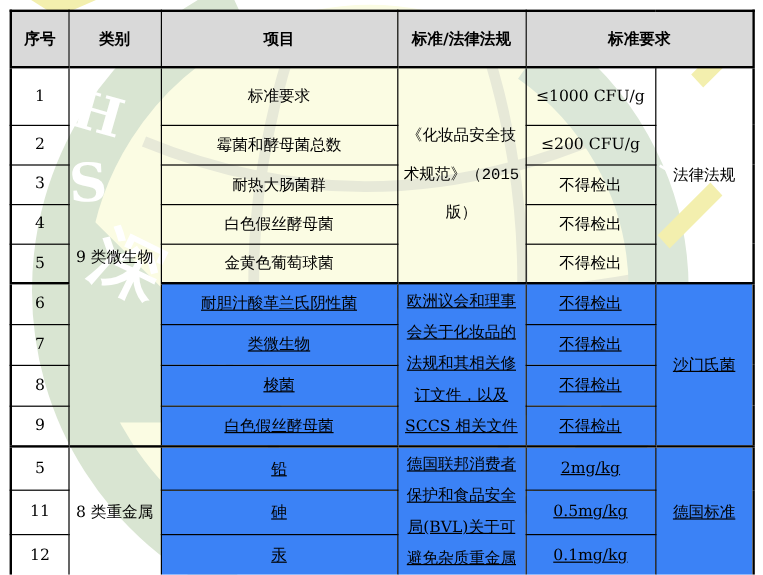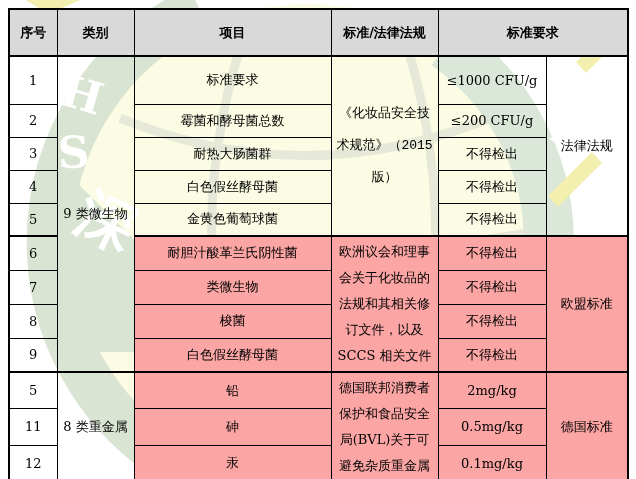--- a/index.html
+++ b/index.html
@@ -15,21 +15,21 @@
   }
   .std th,.std td{
     border:1px solid #000;text-align:center;vertical-align:middle;
     font-size:13px;padding:2px 4px;overflow:hidden;
   }
   .std thead tr{height:47px;}
   .std thead th{background:#d9d9d9;font-weight:bold;border-bottom:2px solid #000;}
   .std tbody tr{height:33px;}
   .std tbody tr.first{height:48px;}
   .std tbody tr.sec > td{border-top:2px solid #000;}
-  .sh{background:#fca5a5;}
+  .sh{background:#3b82f6;text-decoration:underline;}
   .c-no{font-size:12px;}
   .c-reg{line-height:26px;padding:2px 5px;}
   .c-reg1{line-height:32px;font-family:Liberation Mono, monospace;}
 </style>
 </head>
 <body>
 
 <div class="stage">
 
   <svg class="watermark" width="636" height="479" viewBox="0 0 636 479" xmlns="http://www.w3.org/2000/svg">
@@ -113,21 +113,21 @@
       <tr>
         <td class="c-no">5</td>
         <td class="c-item">金黄色葡萄球菌</td>
         <td class="c-req">不得检出</td>
       </tr>
       <tr class="sec">
         <td class="c-no">6</td>
         <td class="c-item sh">耐胆汁酸革兰氏阴性菌</td>
         <td class="c-reg sh" rowspan="4">欧洲议会和理事会关于化妆品的法规和其相关修订文件，以及 SCCS 相关文件</td>
         <td class="c-req sh">不得检出</td>
-        <td class="c-typ sh" rowspan="4">欧盟标准</td>
+        <td class="c-typ sh" rowspan="4">沙门氏菌</td>
       </tr>
       <tr>
         <td class="c-no">7</td>
         <td class="c-item sh">类微生物</td>
         <td class="c-req sh">不得检出</td>
       </tr>
       <tr>
         <td class="c-no">8</td>
         <td class="c-item sh">梭菌</td>
         <td class="c-req sh">不得检出</td>

